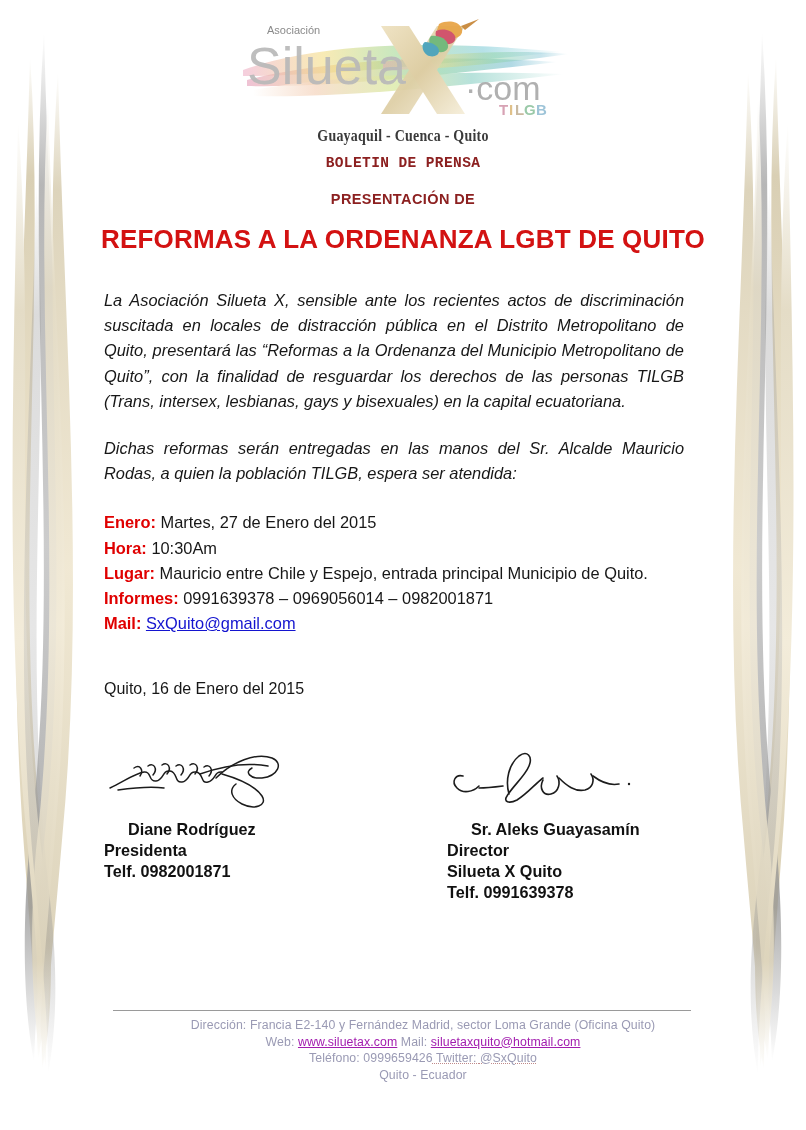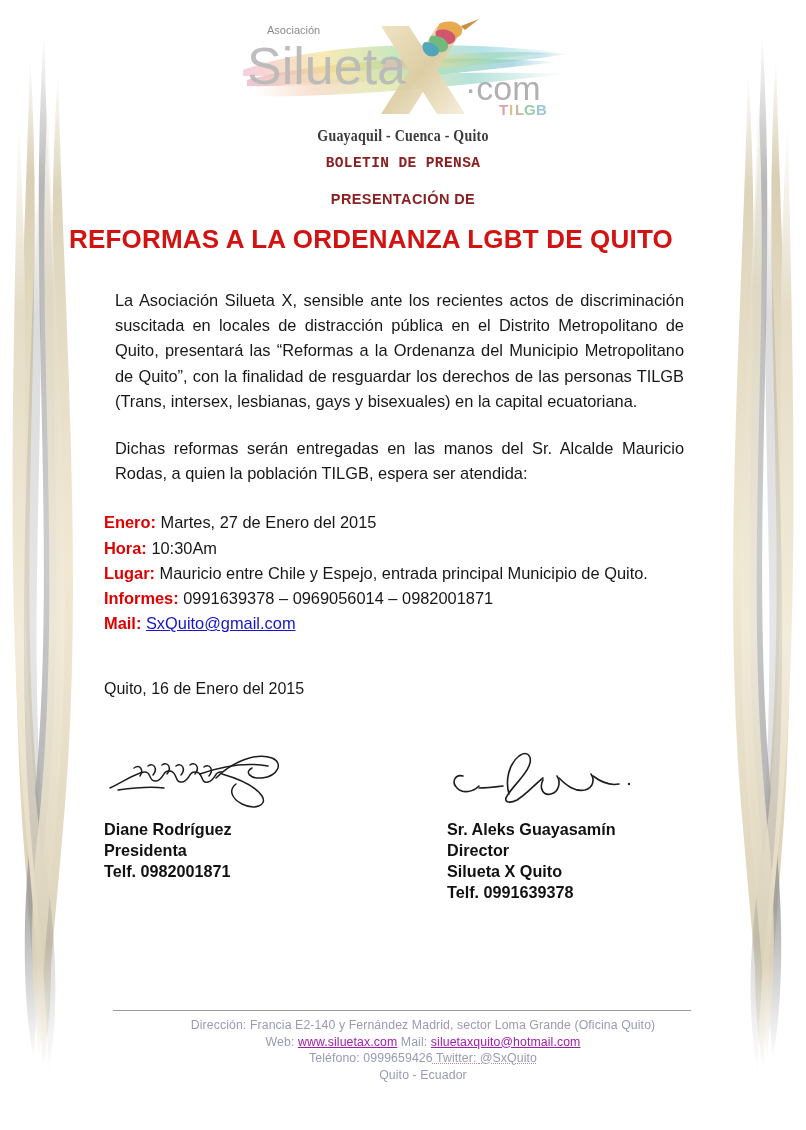--- a/index.html
+++ b/index.html
@@ -69,41 +69,42 @@
     font-size: 14.5px;
     letter-spacing: 0.4px;
   }
   .kicker-1 { top: 155px; font-family: Liberation Mono, monospace; }
   .kicker-2 { top: 191px; }
 
   .main-title {
     position: absolute;
     left: 0;
     top: 224px;
-    width: 742px;
+    width: 806px;
     text-align: center;
     color: #d31212;
     font-weight: bold;
     font-size: 26px;
     letter-spacing: 0.2px;
   }
 
   
   .body-area {
     position: absolute;
     left: 104px;
     top: 288px;
     width: 580px;
     color: #171717;
     font-size: 16.4px;
     line-height: 25.2px;
   }
   .para {
     text-align: justify;
-    margin: 0 0 22px 11px;
+    margin: 0 0 22px 0;
+    font-style: italic;
   }
   .para.last { margin-bottom: 24px; }
 
   .details { margin: 0 0 0 0; }
   .detail-line { margin: 0; }
   .lbl {
     color: #e00000;
     font-weight: bold;
   }
   .mail-link {
@@ -123,21 +124,21 @@
   .sig-col {
     position: absolute;
     font-size: 16.2px;
     font-weight: bold;
     color: #111111;
     line-height: 21px;
   }
   .sig-left  { left: 104px; top: 744px; }
   .sig-right { left: 447px; top: 744px; }
   .sig-img { height: 68px; margin-bottom: 2px; }
-  .sig-name { white-space: nowrap; }
+  .sig-name { white-space: nowrap; margin-left: 24px; }
 
   
   .footer-rule {
     position: absolute;
     left: 113px;
     top: 1010px;
     width: 578px;
     height: 1px;
     background: #9a9a9a;
   }

